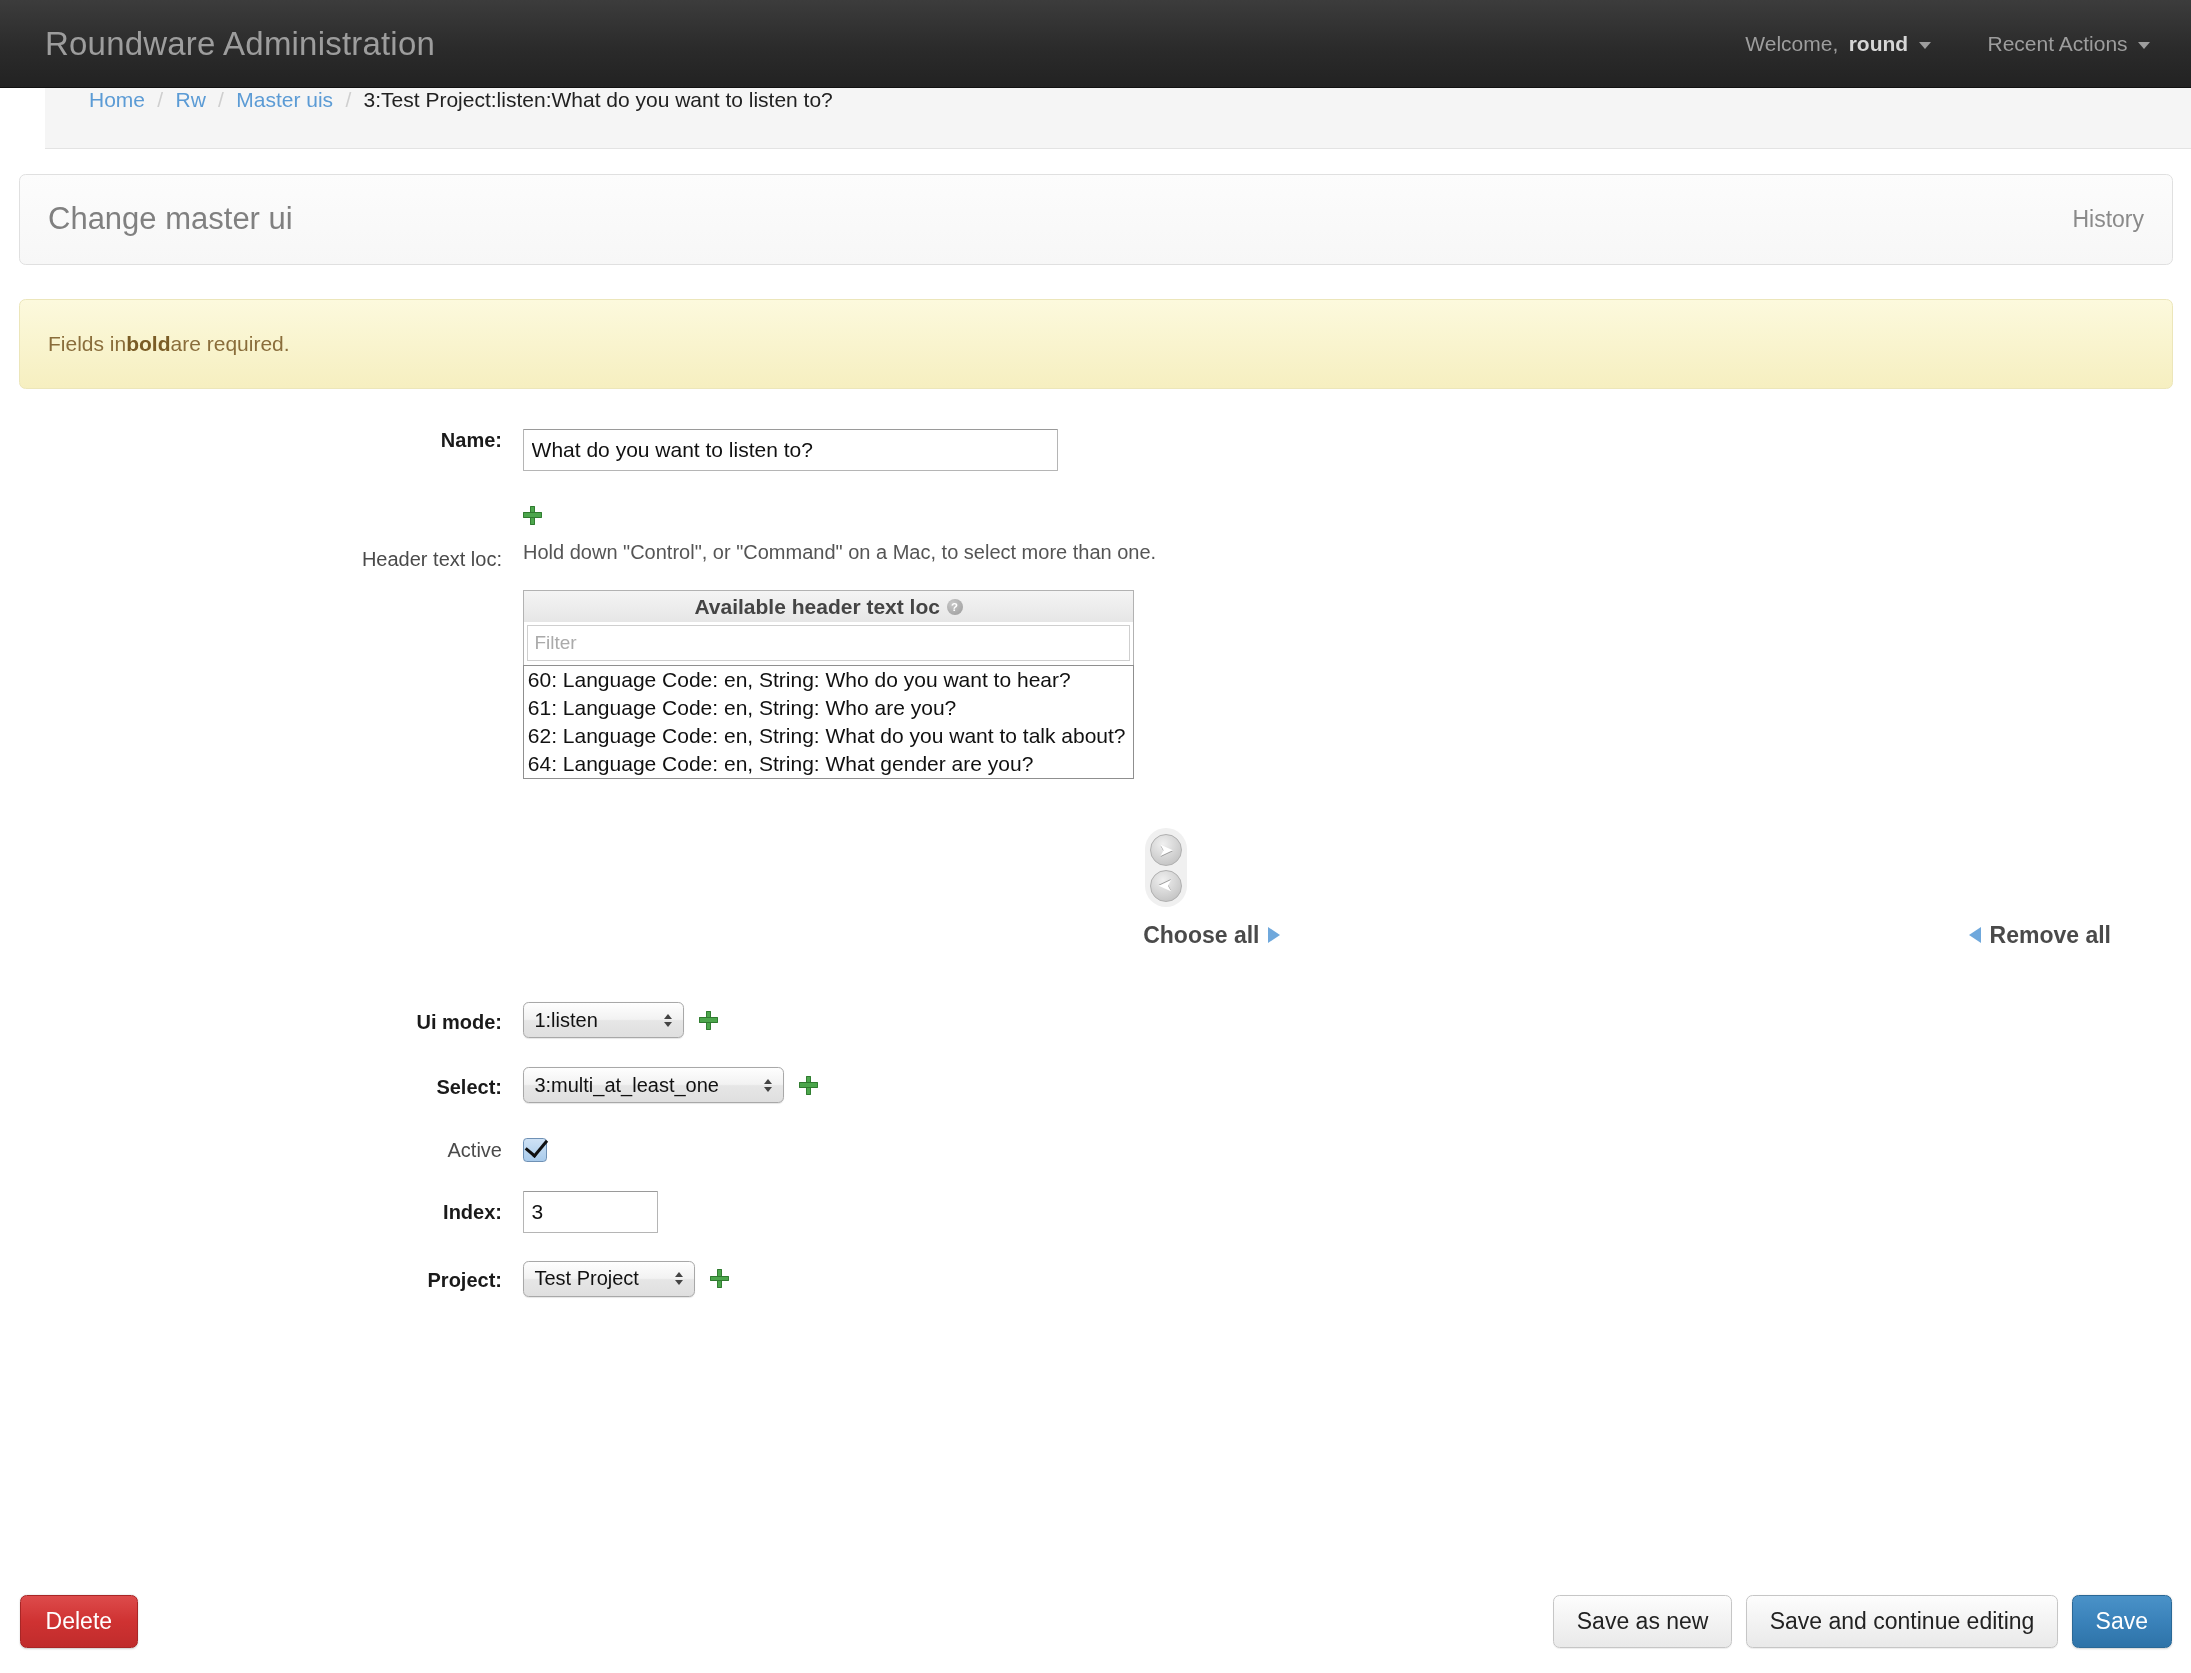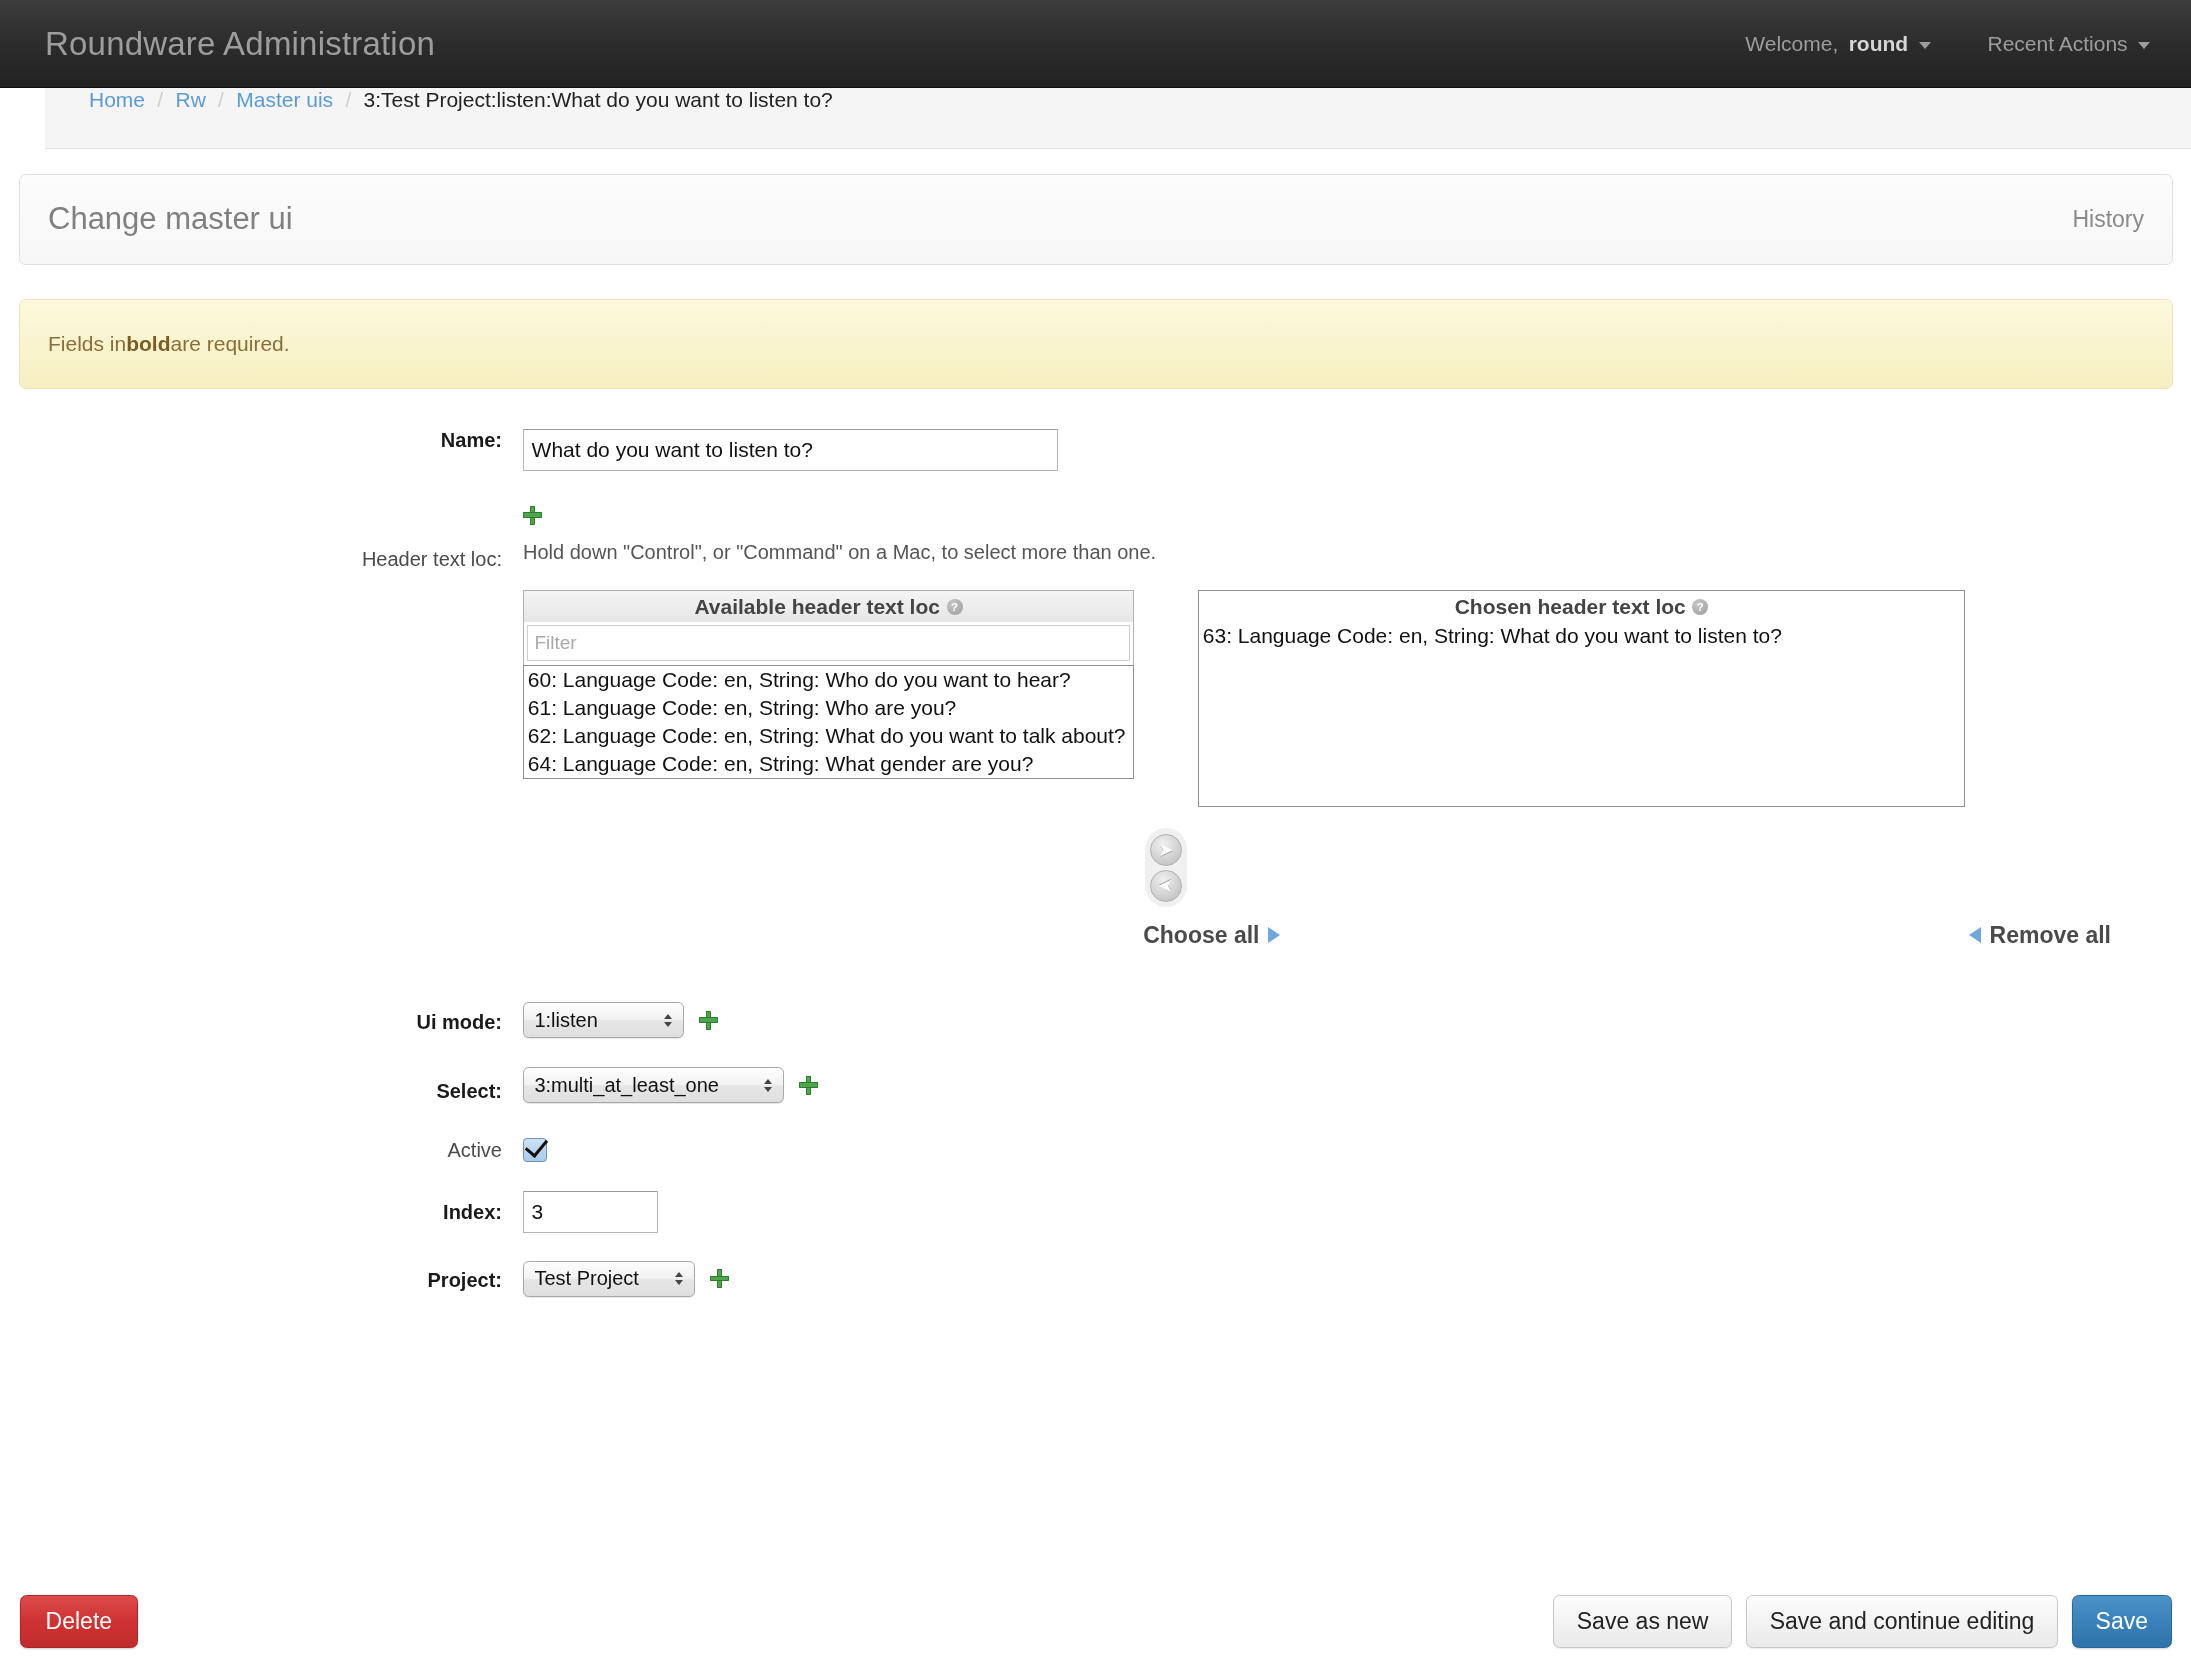--- a/index.html
+++ b/index.html
@@ -448,28 +448,20 @@
             <div class="chooser-pill">
               <div class="arrow-btn">
                   <span class="arrow-glyph">➤</span>
                 </div>
               <div class="arrow-btn">
                   <span class="arrow-glyph" style="transform: rotate(180deg);">➤</span>
                 </div>
             </div>
           </div>
 
-          <div class="selector-box to">
-            <div class="sel-header">
-              <span>Chosen header text loc</span><span class="help-q">?</span>
-            </div>
-            <div class="sel-list" id="chosen-list">
-                <div class="opt">63: Language Code: en, String: What do you want to listen to?</div>
-              </div>
-          </div>
         </div>
 
         <div id="chooseall-row">
           <div class="chooseall-cell">
             <span>Choose all</span><span class="blue-arrow right"></span>
           </div>
           <div class="chooseall-cell to">
             <span class="blue-arrow left"></span><span>Remove all</span>
           </div>
         </div>
@@ -484,21 +476,21 @@
           <span class="stepper">
               <span class="tri-up"></span>
               <span class="tri-dn"></span>
             </span>
         </span>
         <span class="addlink" style="margin-left:9.5px;"></span>
       </div>
     </div>
 
 
-    <div class="frow" style="margin-top:29px;align-items:flex-end;">
+    <div class="frow" style="margin-top:29px;">
       <div class="flabel" style="padding-top:8.5px;">Select:</div>
       <div class="fctl">
         <span class="nsel" style="width:261px;">
           <span class="lbl">3:multi_at_least_one</span>
           <span class="stepper">
               <span class="tri-up"></span>
               <span class="tri-dn"></span>
             </span>
         </span>
         <span class="addlink" style="margin-left:9.5px;"></span>

